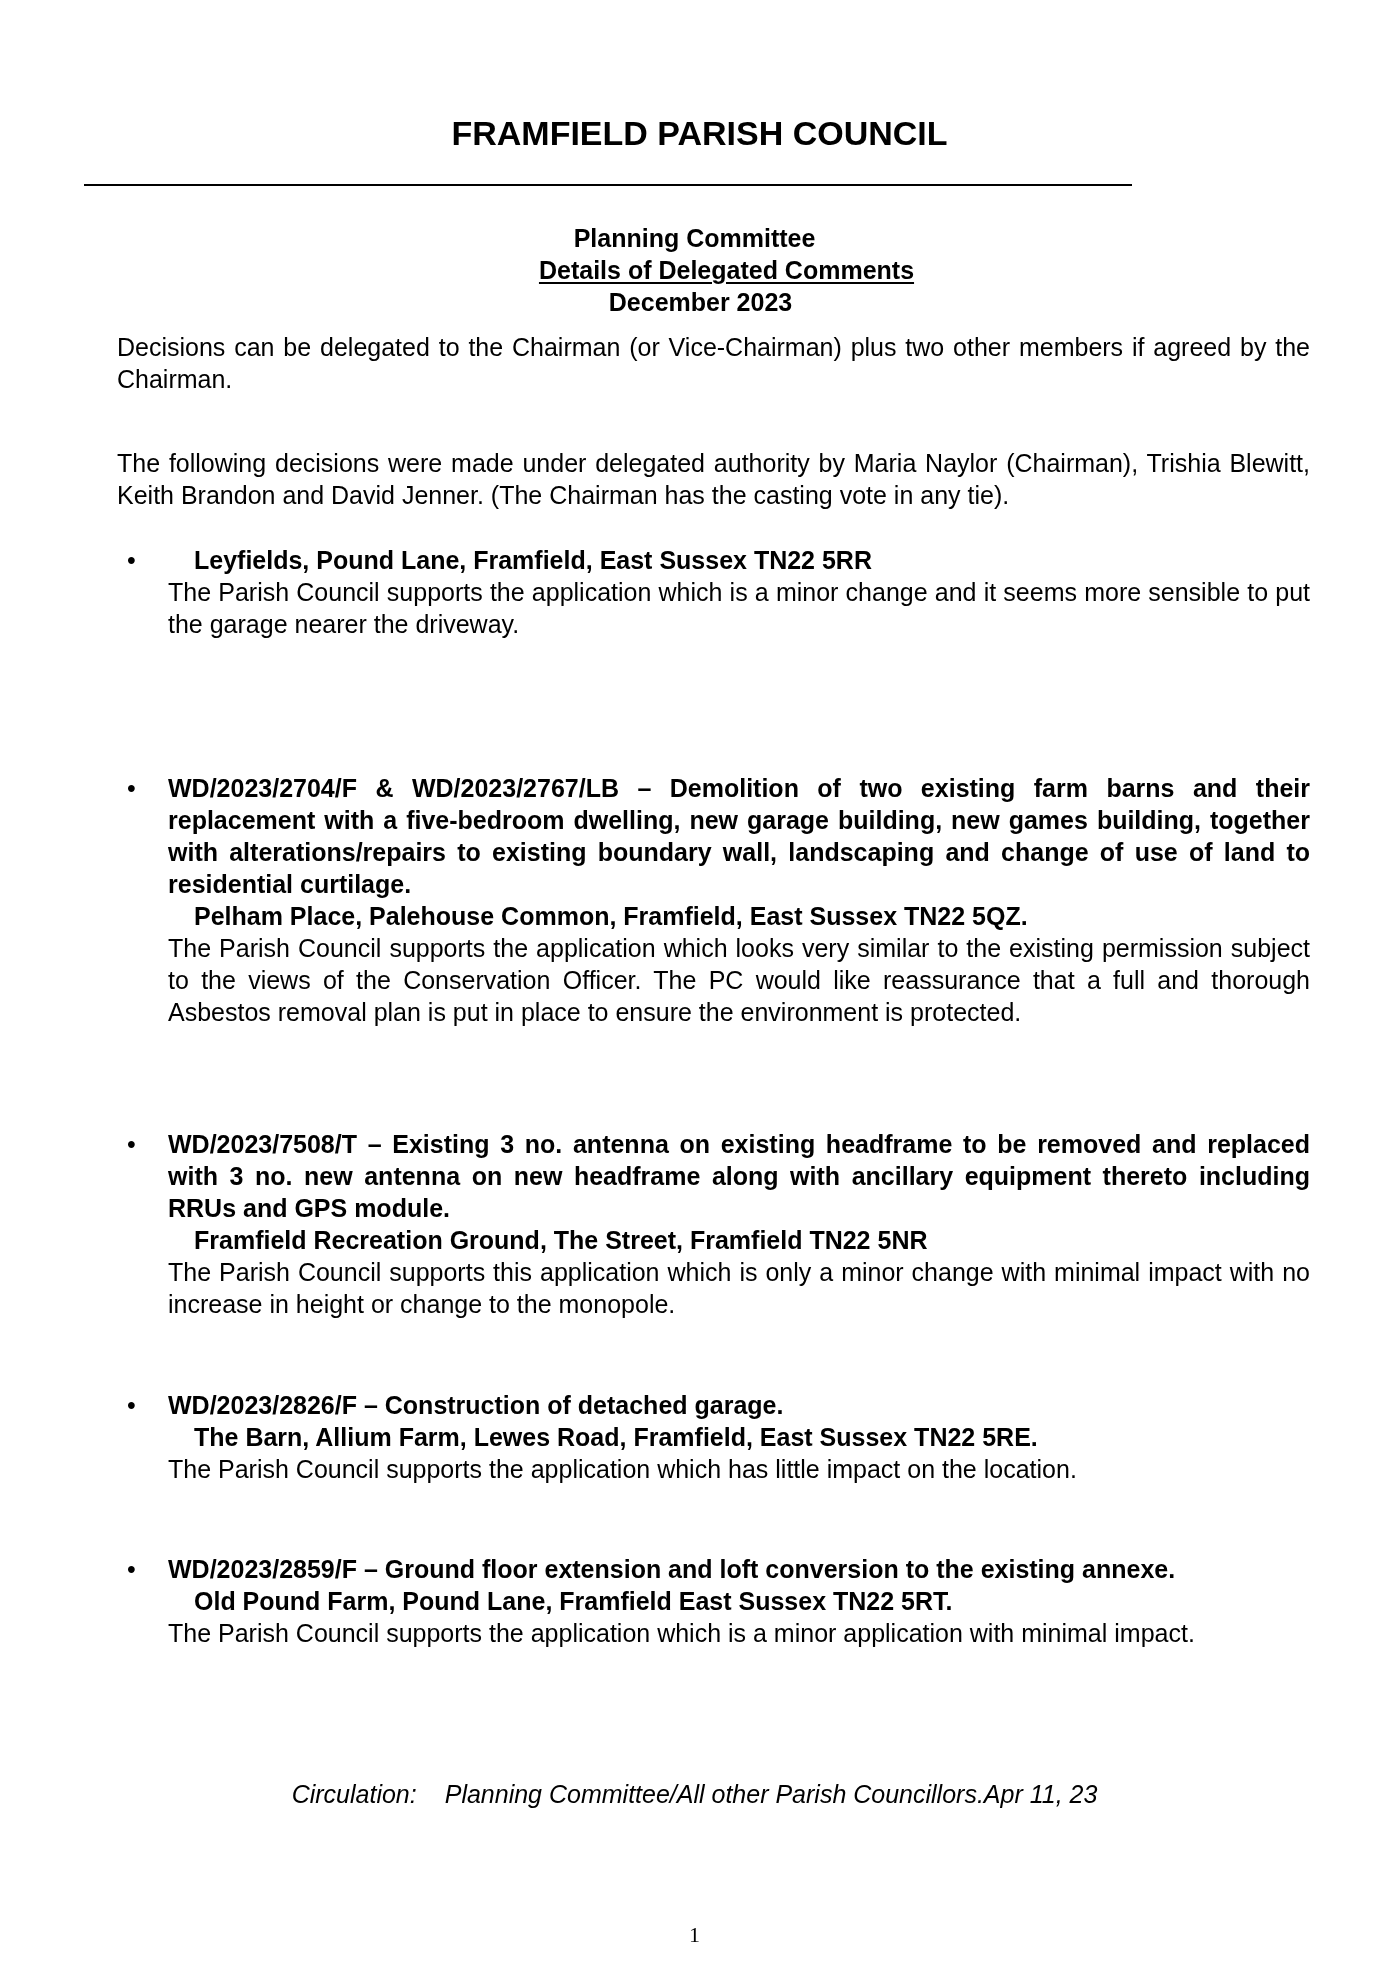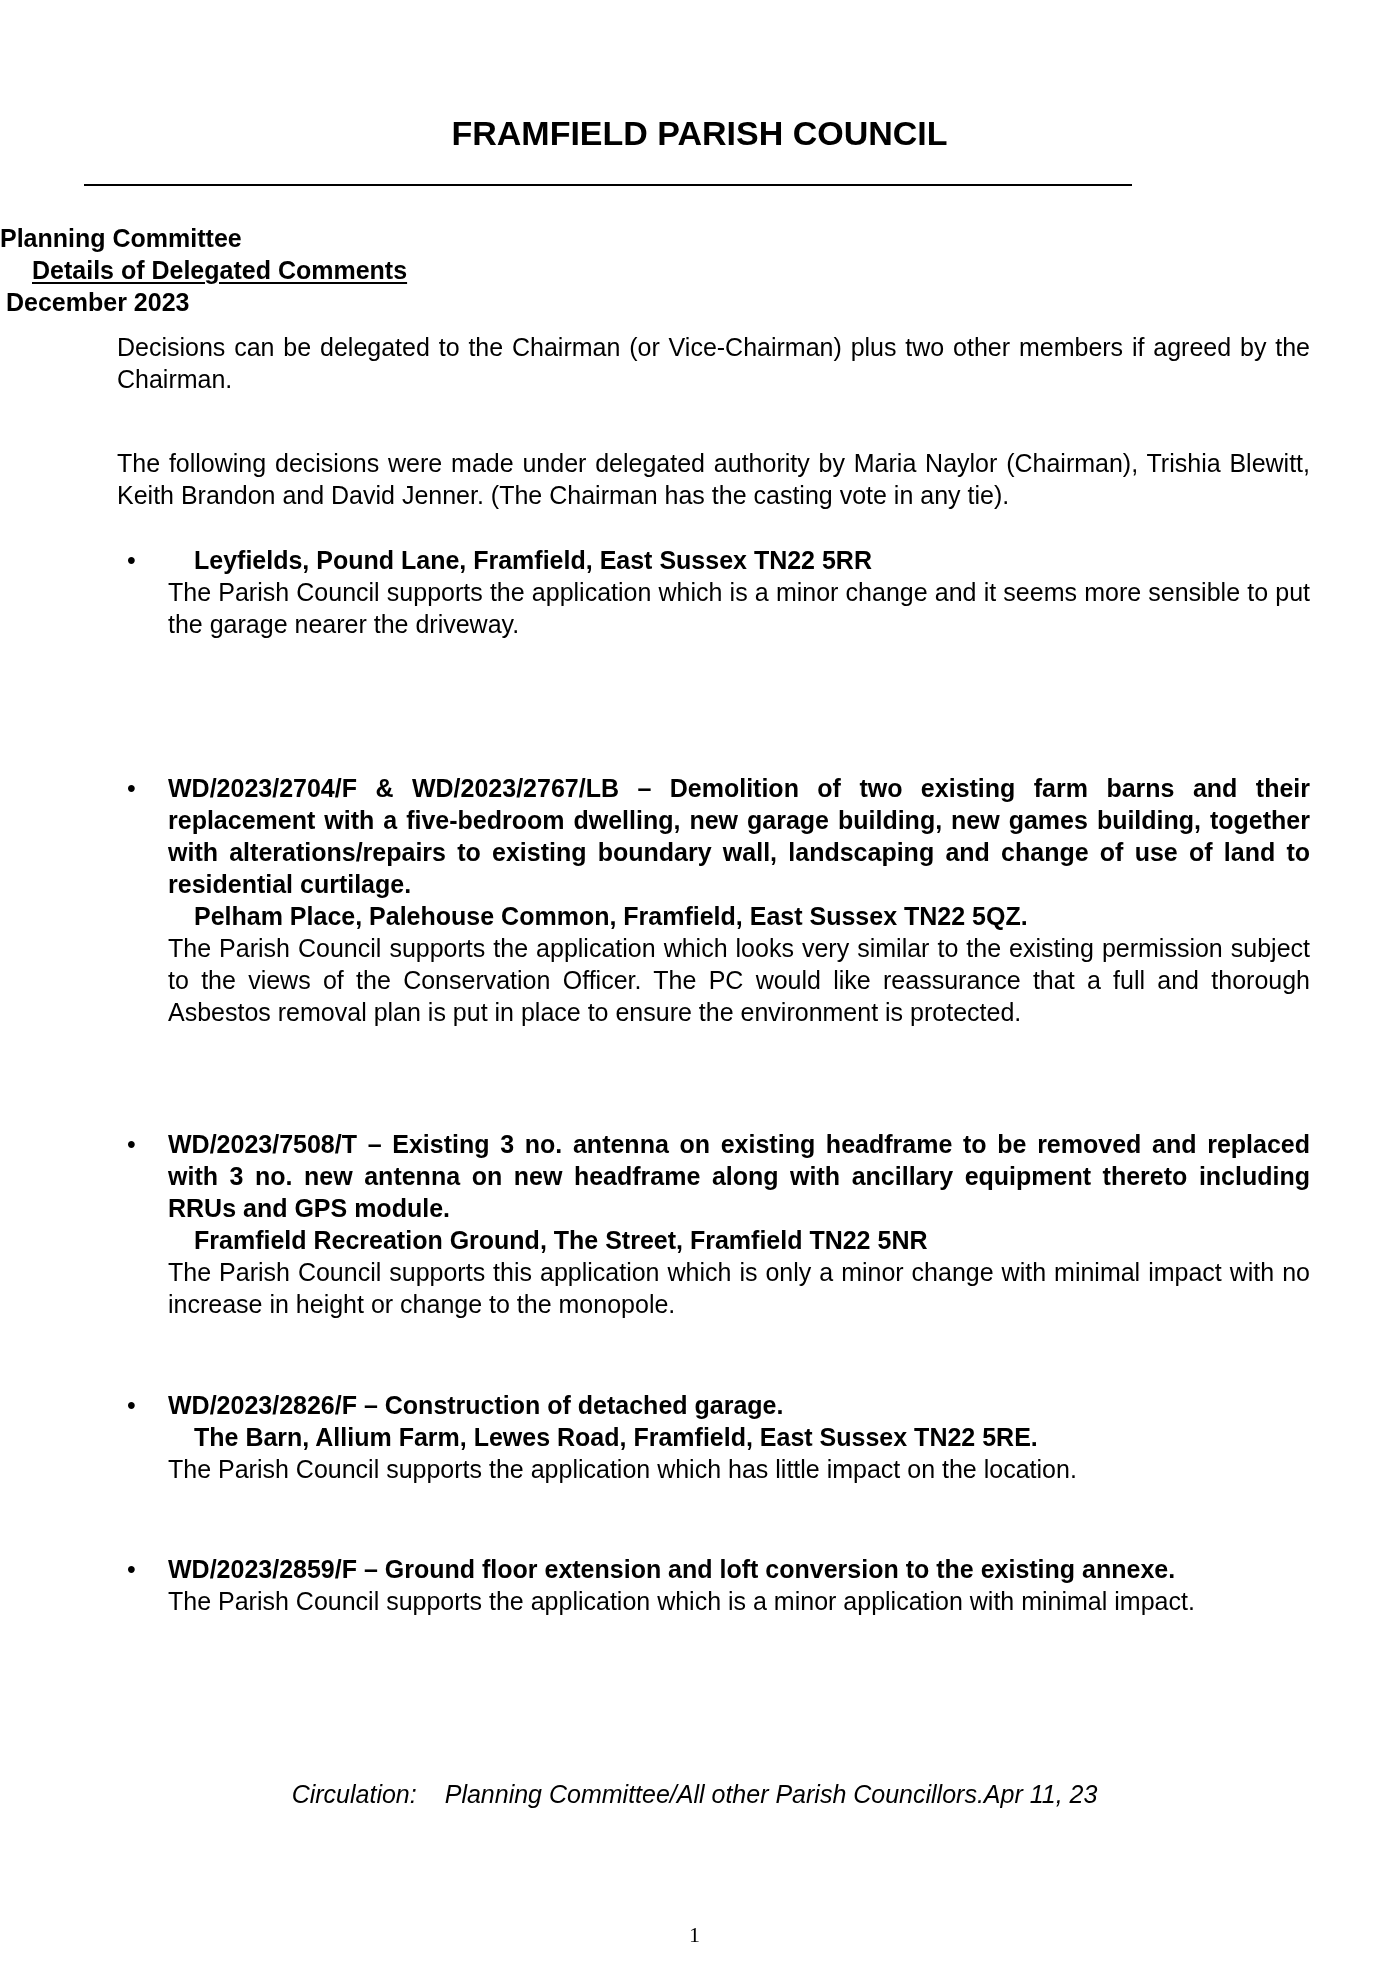--- a/index.html
+++ b/index.html
@@ -4,21 +4,21 @@
 <style>
   html, body { margin: 0; padding: 0; background: #ffffff; }
   body { width: 1389px; height: 1964px; position: relative; overflow: hidden;
          font-family: "Liberation Sans", sans-serif; color: #000; }
   .page { position: absolute; left: 0; top: 0; width: 1389px; height: 1964px; }
   .title { position: absolute; left: 0; width: 1389px; top: 114px; text-align: center;
            font-size: 34px; font-weight: bold; letter-spacing: 0px; }
   .title span { display: inline-block; margin-left: 10px; }
   .rule { position: absolute; left: 84px; top: 184px; width: 1048px; height: 0;
           border-top: 2px solid #000; }
-  .subhead { position: absolute; left: 0; width: 1389px; text-align: left;
+  .subhead { position: absolute; left: 0; width: 1389px; text-align: center;
              font-size: 25px; font-weight: bold; line-height: 32px; }
   .body-p { position: absolute; left: 117px; width: 1193px; font-size: 25px;
             line-height: 32px; text-align: justify; }
   .item { position: absolute; left: 117px; width: 1193px; }
   .bullet { position: absolute; left: 10px; top: 0; font-size: 25px; line-height: 32px; }
   .item-head { margin-left: 51px; font-size: 25px; font-weight: bold; line-height: 32px;
                text-align: justify; }
   .item-addr { margin-left: 77px; font-size: 25px; font-weight: bold; line-height: 32px; }
   .item-comment { margin-left: 51px; font-size: 25px; line-height: 32px;
                   text-align: justify; }
@@ -72,20 +72,21 @@
   <div class="item" style="top:1389px;">
     <span class="bullet">•</span>
     <div class="item-head">WD/2023/2826/F – Construction of detached garage.</div>
     <div class="item-addr">The Barn, Allium Farm, Lewes Road, Framfield, East Sussex  TN22 5RE.</div>
     <div class="item-comment">The Parish Council supports the application which has little impact on the location.</div>
   </div>
 
   <div class="item" style="top:1553px;">
     <span class="bullet">•</span>
     <div class="item-head">WD/2023/2859/F – Ground floor extension and loft conversion to the existing annexe.</div>
+    <div class="item-addr">Old Pound Farm, Pound Lane, Framfield East Sussex  TN22 5RT.</div>
     <div class="item-comment">The Parish Council supports the application which is a minor application with minimal impact.</div>
   </div>
 
   <div class="circulation">
     <span class="circ-label">Circulation:</span><span>Planning Committee/All other Parish Councillors.Apr 11, 23</span>
   </div>
 
   <div class="page-num">1</div>
 </div>
 

